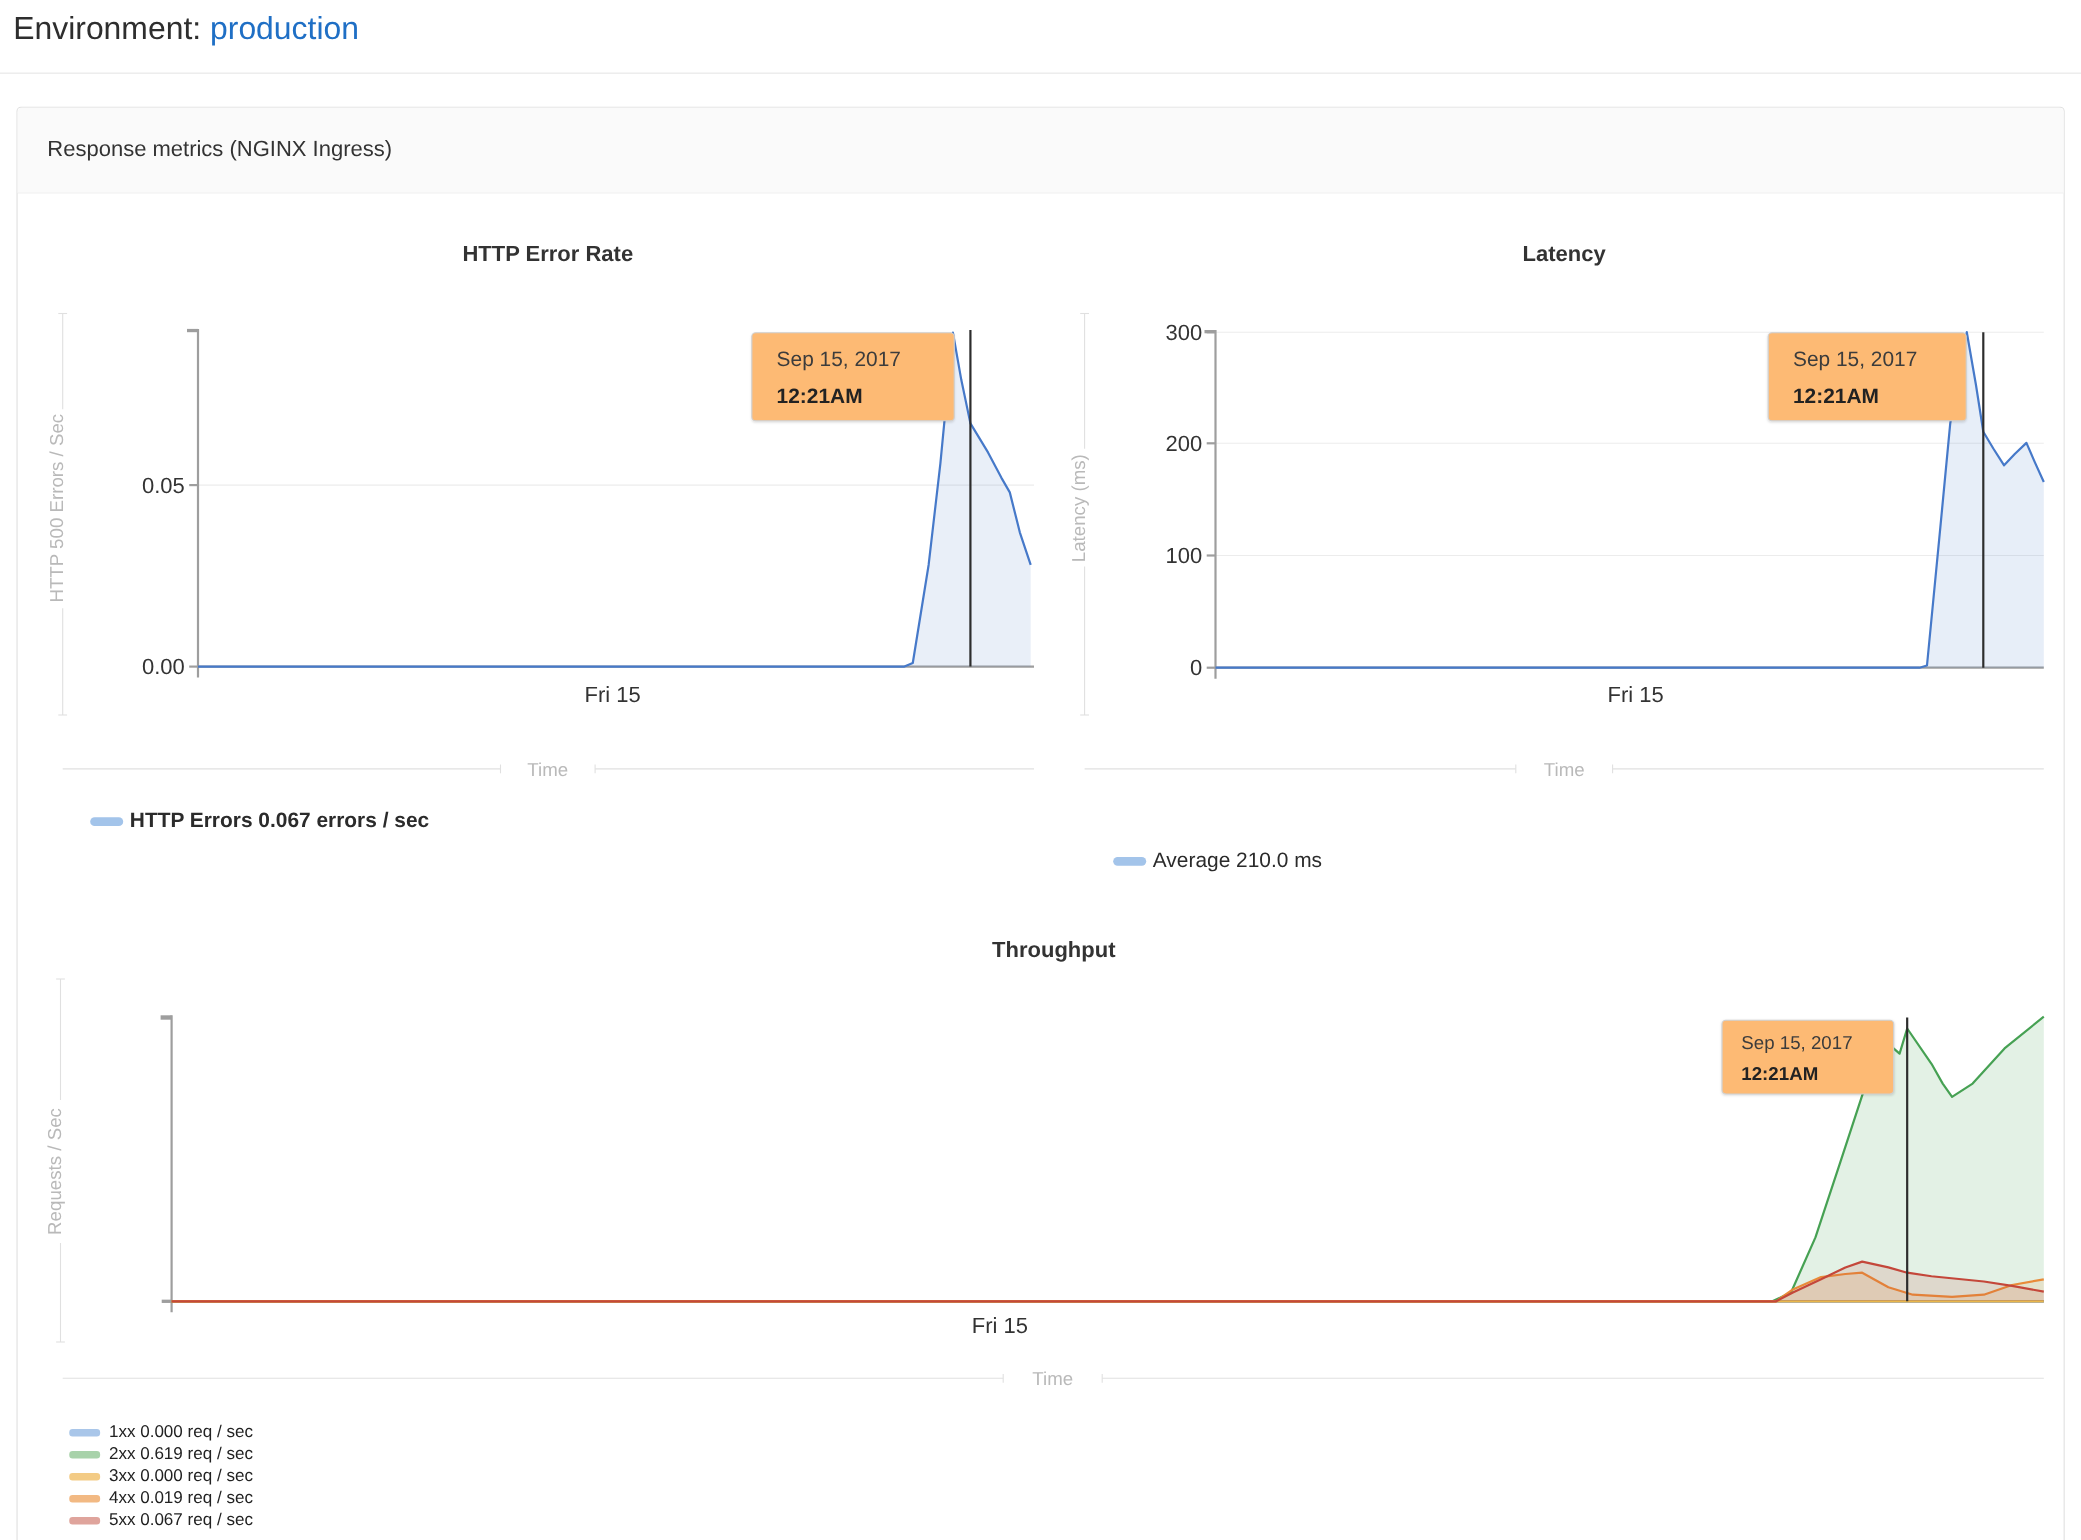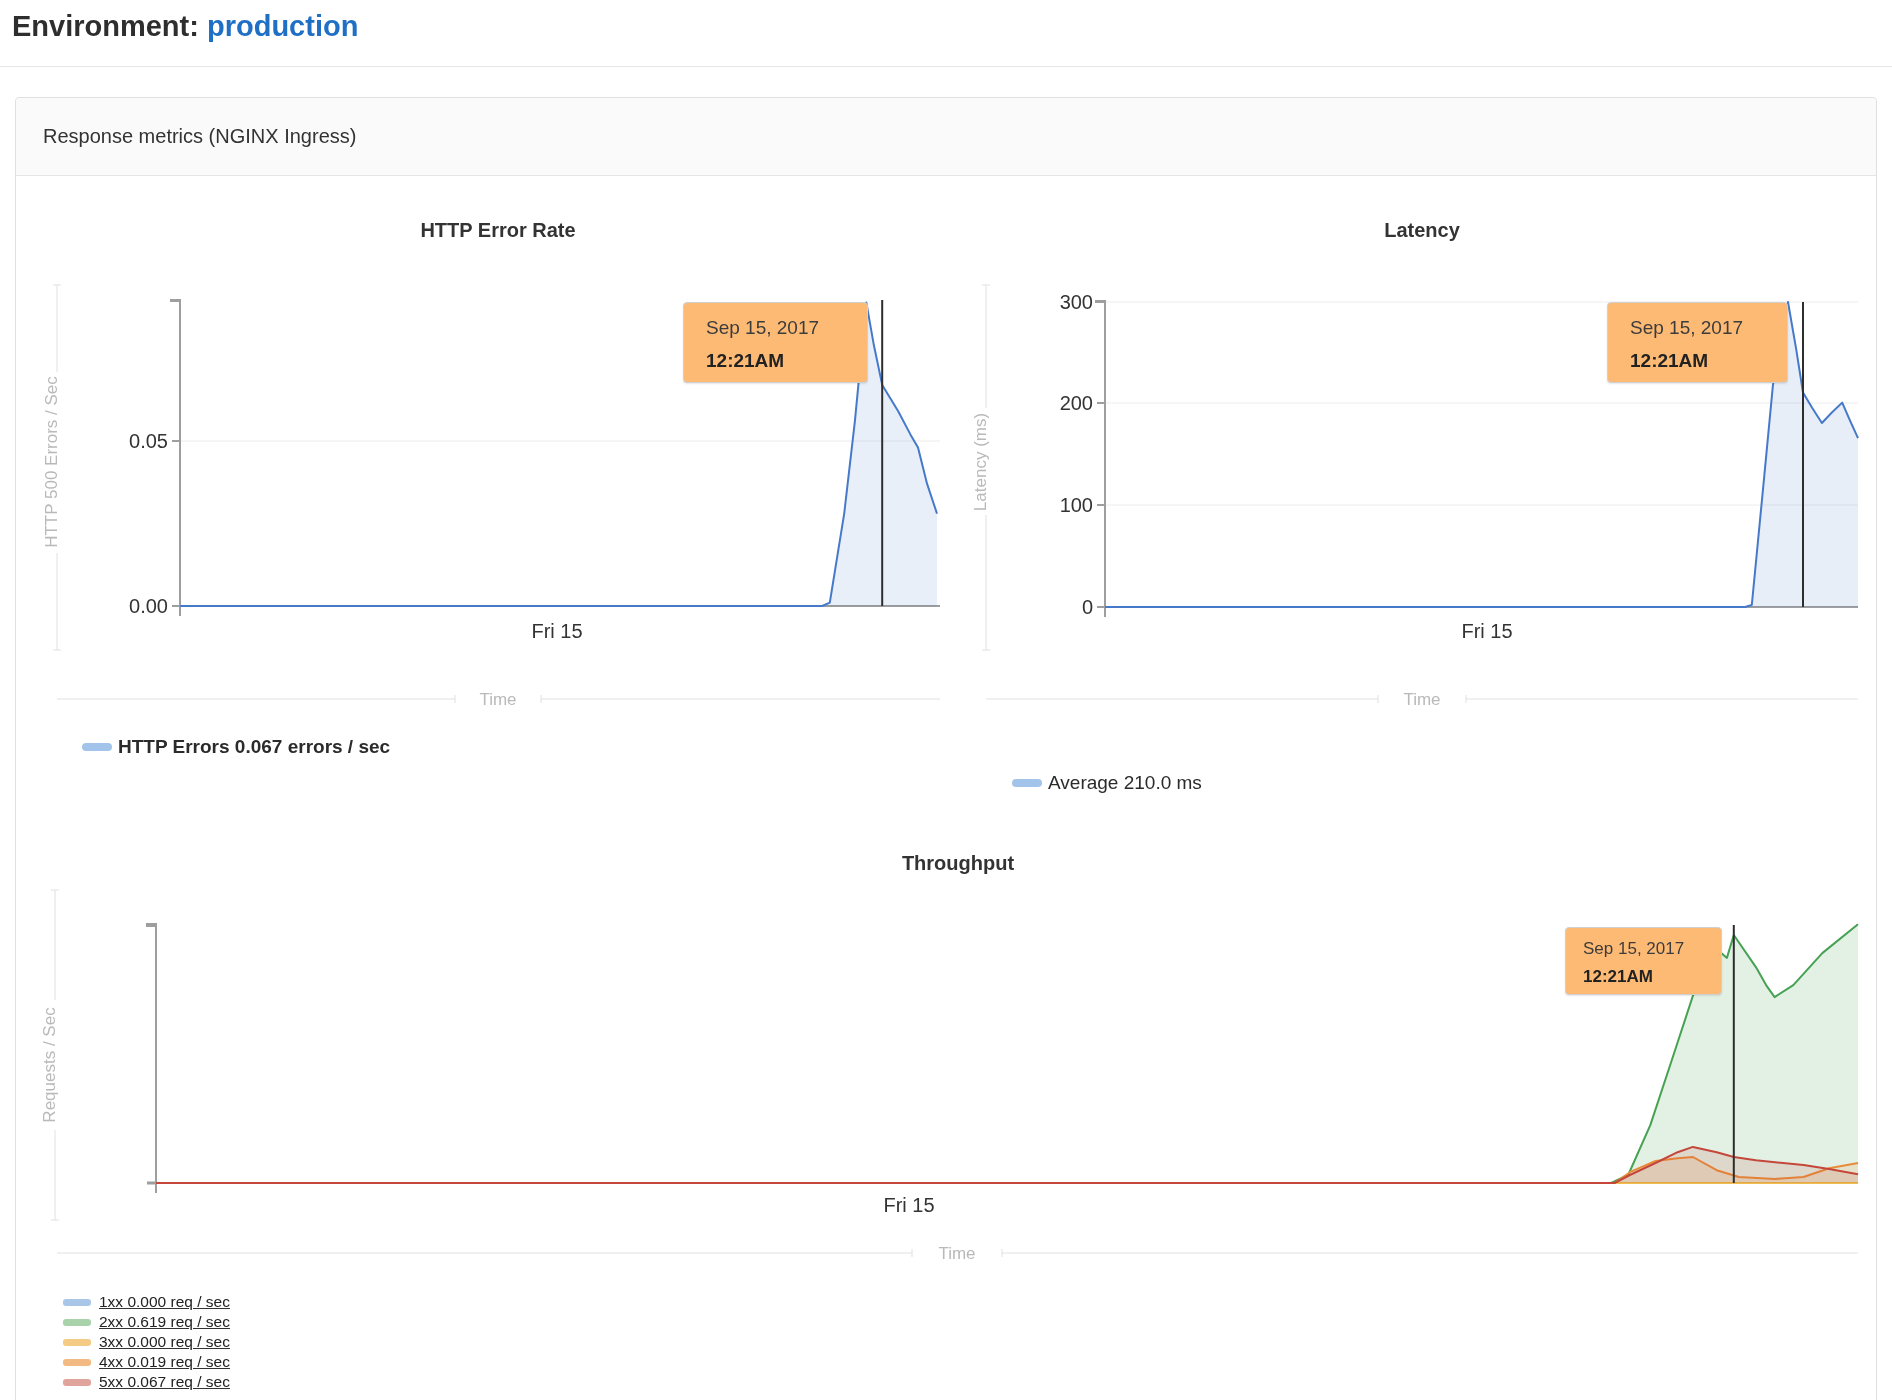--- a/index.html
+++ b/index.html
@@ -5,21 +5,21 @@
   * { margin:0; padding:0; box-sizing:border-box; }
   html,body { background:#fff; }
   body {
     font-family:"Liberation Sans","DejaVu Sans",sans-serif;
     width:1892px; height:1400px; position:relative; overflow:hidden;
     color:#333;
   }
   .abs { position:absolute; }
 
   
-  .page-header { position:absolute; left:12px; top:10px; font-size:29px; font-weight:bold; color:#2e2e2e; }
+  .page-header { position:absolute; left:12px; top:10px; font-size:29px; font-weight:normal; color:#2e2e2e; }
   .env-link { color:#1f6fc5; text-decoration:none; cursor:pointer; }
   .page-divider { position:absolute; left:0; top:66px; width:1892px; height:0; border-top:1px solid #e5e5e5; }
 
   
   .panel { position:absolute; left:15px; top:97px; width:1862px; height:1310px;
            border:1px solid #e0e0e0; border-radius:4px 4px 0 0; background:#fff; }
   .panel-header { position:absolute; left:0; top:0; width:100%; height:78px;
                   background:#fafafa; border-bottom:1px solid #e5e5e5; border-radius:4px 4px 0 0; }
   .panel-title { position:absolute; left:27px; top:27px; font-size:20px; font-weight:normal; color:#333; }
 
@@ -39,21 +39,21 @@
   .tooltip-lg { left:0; top:0; width:185px; height:81px; padding:13px 0 0 22px; }
   .tooltip-lg .tt-date { font-size:19px; line-height:24px; }
   .tooltip-lg .tt-time { font-size:19px; line-height:24px; margin-top:9px; }
   .tooltip-sm { width:157px; height:68px; padding:10px 0 0 17px; }
   .tooltip-sm .tt-date { font-size:17px; line-height:21px; }
   .tooltip-sm .tt-time { font-size:17px; line-height:21px; margin-top:7px; }
 
   
   .legend-row { position:absolute; display:flex; align-items:center; font-size:19px; color:#2b2b2b; }
   .legend-swatch { display:inline-block; width:30px; height:8px; border-radius:4px; margin-right:6px; flex:none; }
-  .legend-block { position:absolute; left:63px; top:1292px;text-decoration:underline; }
+  .legend-block { position:absolute; left:63px; top:1292px; }
   .legend-block .legend-item { display:flex; align-items:center; height:20px; font-size:15.5px; color:#222; }
   .legend-block .legend-swatch-sm { display:inline-block; width:28px; height:7px; border-radius:3px; margin-right:8px; flex:none; }
 </style>
 </head>
 <body>
 
 <div class="page-header">
   <span>Environment:</span>
   <a class="env-link">production</a>
 </div>

